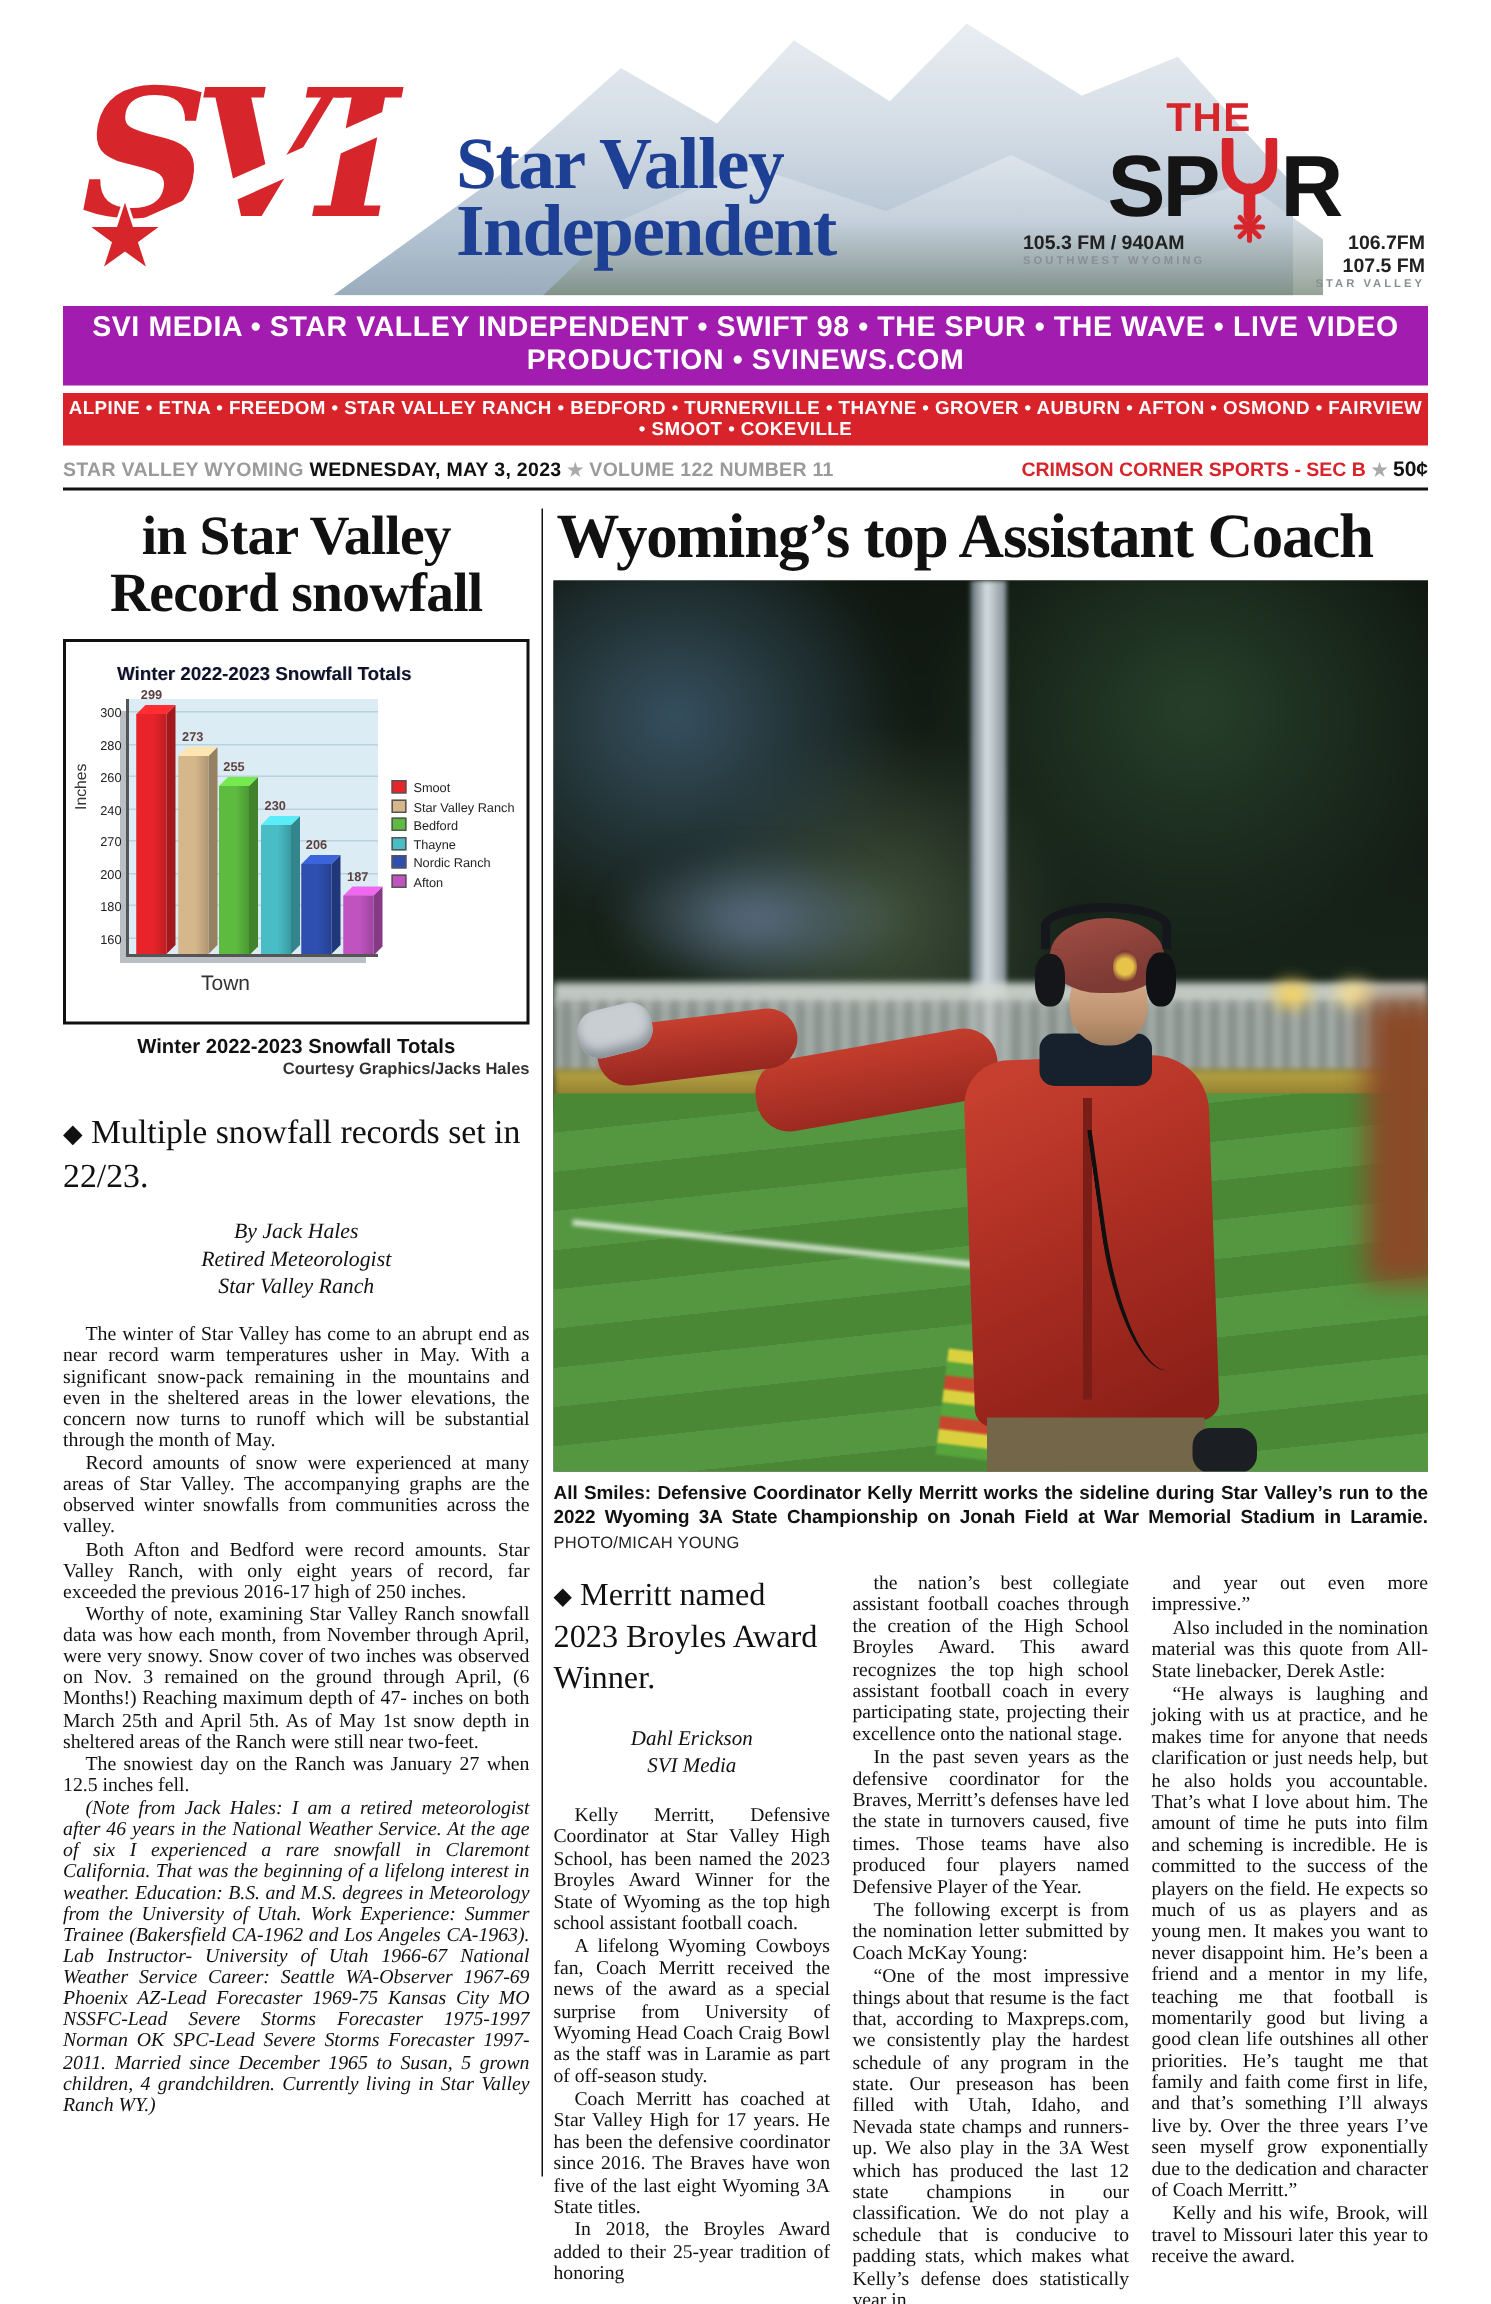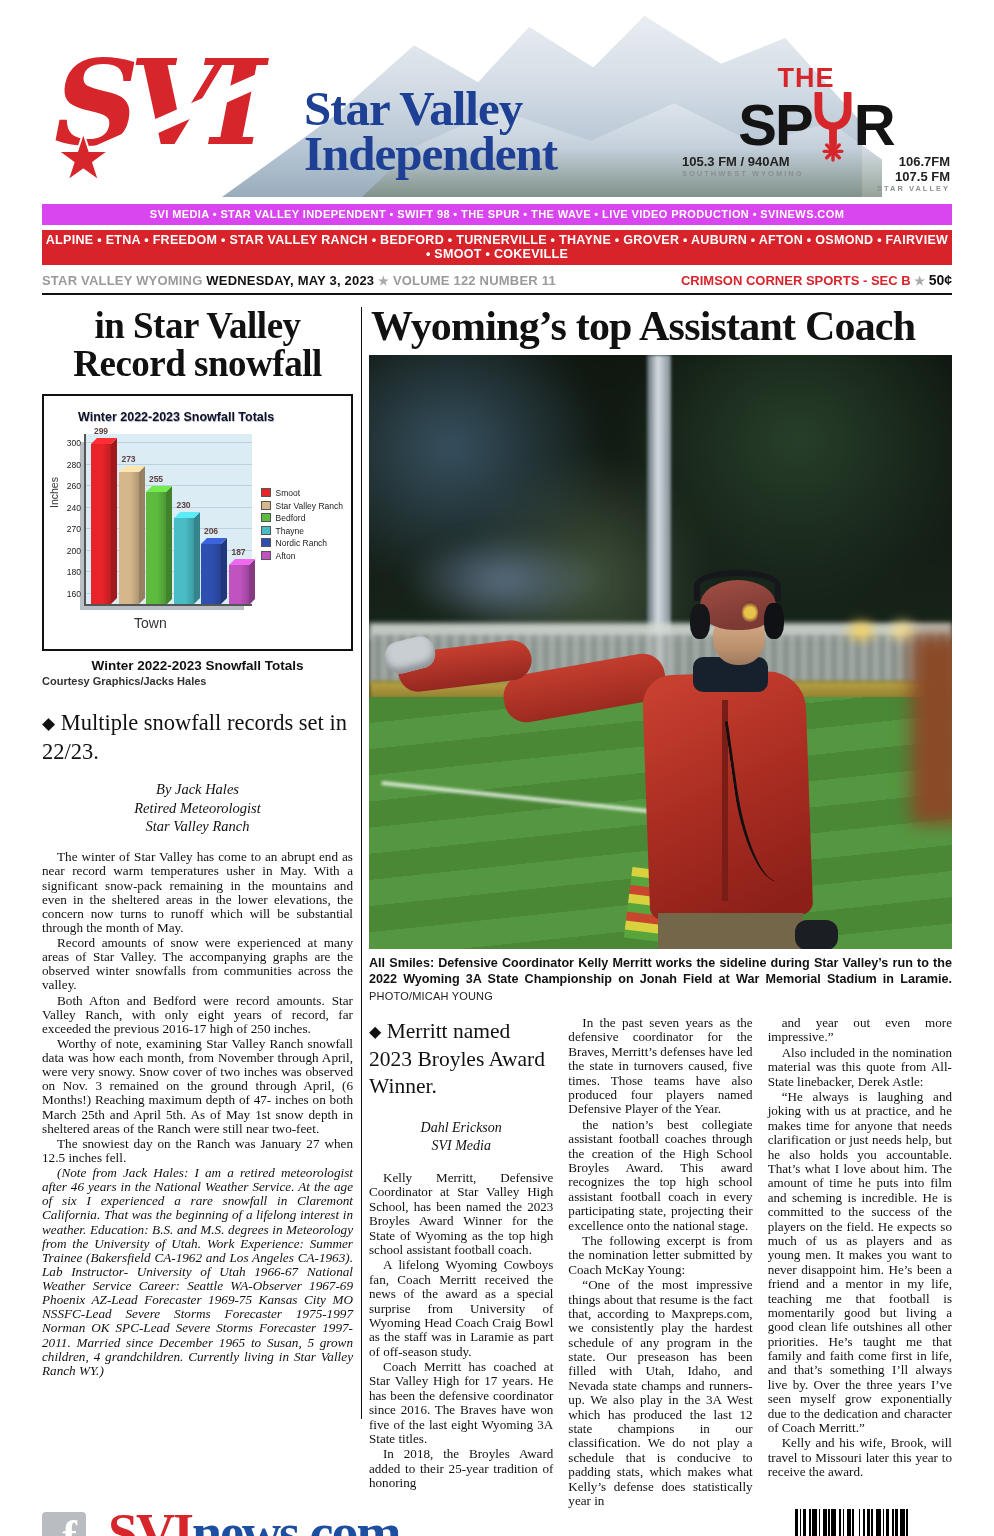--- a/index.html
+++ b/index.html
@@ -34,22 +34,22 @@
               margin-left:-20px; }
   .spur-row { display:flex; align-items:flex-end; justify-content:center; height:62px; }
   .spur-black { color:#141414; font-weight:bold; font-size:58px; line-height:.9; letter-spacing:-2px; }
   .spur-icon { width:46px; height:72px; margin:0 -2px -12px -2px; }
   .spur-freqs { display:flex; justify-content:space-between; margin-top:2px; }
   .freq-main { font-weight:bold; font-size:13px; color:#222; }
   .freq-sub { font-size:7.5px; letter-spacing:2px; color:#8a8f94; font-weight:bold; }
   .fl { text-align:left; } .fr { text-align:right; }
 
   
-  .bar-blue { background:#d946ef; color:#fff; text-align:center; font-family:"Liberation Sans", sans-serif;
-              font-weight:bold; font-size:11px; letter-spacing:.4px; padding:4px 0 5px; margin-top:4px; }
+  .bar-blue { background:#a21caf; color:#fff; text-align:center; font-family:"Liberation Sans", sans-serif;
+              font-weight:bold; font-size:19px; letter-spacing:.4px; padding:4px 0 5px; margin-top:4px; }
   .bar-red  { background:#d9232a; color:#fff; text-align:center; font-family:"Liberation Sans", sans-serif;
               font-weight:bold; font-size:12.5px; letter-spacing:.3px; padding:3px 0 4px; margin-top:5px; }
 
   
   .dateline { display:flex; justify-content:space-between; align-items:center; padding:7px 0 5px;
               font-family:"Liberation Sans", sans-serif; font-size:13px; font-weight:bold; }
   .dl-left  { color:#9a9a9a; letter-spacing:.2px;}
   .dl-left b { color:#111; }
   .dl-star { color:#aaa; font-size:12px; }
   .dl-right { color:#9a9a9a; }
@@ -82,21 +82,21 @@
   .bar-val { position:absolute; width:34px; text-align:center; font-size:8.5px; font-weight:bold; color:#5d4040; }
   .ylab { position:absolute; left:4px; top:112px; transform:rotate(-90deg); transform-origin:left top;
           font-size:10.5px; color:#333; }
   .xlab { position:absolute; left:90px; bottom:18px; font-size:14px; color:#333; }
   .legend { position:absolute; right:8px; top:92px; }
   .leg-row { display:flex; margin-bottom:2.5px; }
   .leg-sw { width:10px; height:9px; border:1px solid #555; margin-right:5px; flex:0 0 10px; }
   .leg-tx { font-size:8.5px; color:#222; white-space:nowrap; }
   .chart-cap1 { text-align:center; font-family:"Liberation Sans", sans-serif; font-weight:bold;
                 font-size:13.5px; margin-top:7px; }
-  .chart-cap2 { text-align:left; font-family:"Liberation Sans", sans-serif; font-weight:bold;
+  .chart-cap2 { text-align:right; font-family:"Liberation Sans", sans-serif; font-weight:bold;
                 font-size:11px; color:#333; margin-top:2px; }
   .subhead { font-size:22.5px; line-height:1.25; margin:22px 0 14px; }
   .subhead .diam { font-size:17px; vertical-align:1px; }
   .byline { text-align:center; font-style:italic; font-size:14.5px; line-height:1.3; margin-bottom:14px; }
   .bodytext p { font-size:13.2px; line-height:1.07; text-align:justify; text-indent:15px; margin:0 0 1px; }
   .bodytext p.note { font-style:italic; }
 
   
   .h-coach { font-size:42px; font-weight:bold; line-height:1; letter-spacing:-.8px; margin:0 0 8px 2px; }
   .photo { position:relative; height:594px; background:#0d130d; overflow:hidden; }
@@ -403,22 +403,22 @@
             <div class="byline2">
               <div>Dahl Erickson</div>
               <div>SVI Media</div>
             </div>
             <p>Kelly Merritt, Defensive Coordinator at Star Valley High School, has been named the 2023 Broyles Award Winner for the State of Wyoming as the top high school assistant football coach.</p>
             <p>A lifelong Wyoming Cowboys fan, Coach Merritt received the news of the award as a special surprise from University of Wyoming Head Coach Craig Bowl as the staff was in Laramie as part of off-season study.</p>
             <p>Coach Merritt has coached at Star Valley High for 17 years.  He has been the defensive coordinator since 2016. The Braves have won five of the last eight Wyoming 3A State titles.</p>
             <p>In 2018, the Broyles Award added to their 25-year tradition of honoring</p>
           </div>
           <div class="scol">
+            <p>the nation’s best collegiate assistant football coaches through the creation of the High School Broyles Award. This award recognizes the top high school assistant football coach in every participating state, projecting their excellence onto the national stage.</p>
             <p>In the past seven years as the defensive coordinator for the Braves, Merritt’s defenses have led the state in turnovers caused, five times. Those teams have also produced four players named Defensive Player of the Year.</p>
-            <p>the nation’s best collegiate assistant football coaches through the creation of the High School Broyles Award. This award recognizes the top high school assistant football coach in every participating state, projecting their excellence onto the national stage.</p>
             <p>The following excerpt is from the nomination letter submitted by Coach McKay Young:</p>
             <p>“One of the most impressive things about that resume is the fact that, according to Maxpreps.com, we consistently play the hardest schedule of any program in the state. Our preseason has been filled with Utah, Idaho, and Nevada state champs and runners-up. We also play in the 3A West which has produced the last 12 state champions in our classification. We do not play a schedule that is conducive to padding stats, which makes what Kelly’s defense does statistically year in</p>
           </div>
           <div class="scol">
             <p>and year out even more impressive.”</p>
             <p>Also included in the nomination material was this quote from All-State linebacker, Derek Astle:</p>
             <p>“He always is laughing and joking with us at practice, and he makes time for anyone that needs clarification or just needs help, but he also holds you accountable. That’s what I love about him. The amount of time he puts into film and scheming is incredible. He is committed to the success of the players on the field. He expects so much of us as players and as young men. It makes you want to never disappoint him. He’s been a friend and a mentor in my life, teaching me that football is momentarily good but living a good clean life outshines all other priorities. He’s taught me that family and faith come first in life, and that’s something I’ll always live by. Over the three years I’ve seen myself grow exponentially due to the dedication and character of Coach Merritt.”</p>
             <p>Kelly and his wife, Brook, will travel to Missouri later this year to receive the award.</p>
           </div>
         </div>

